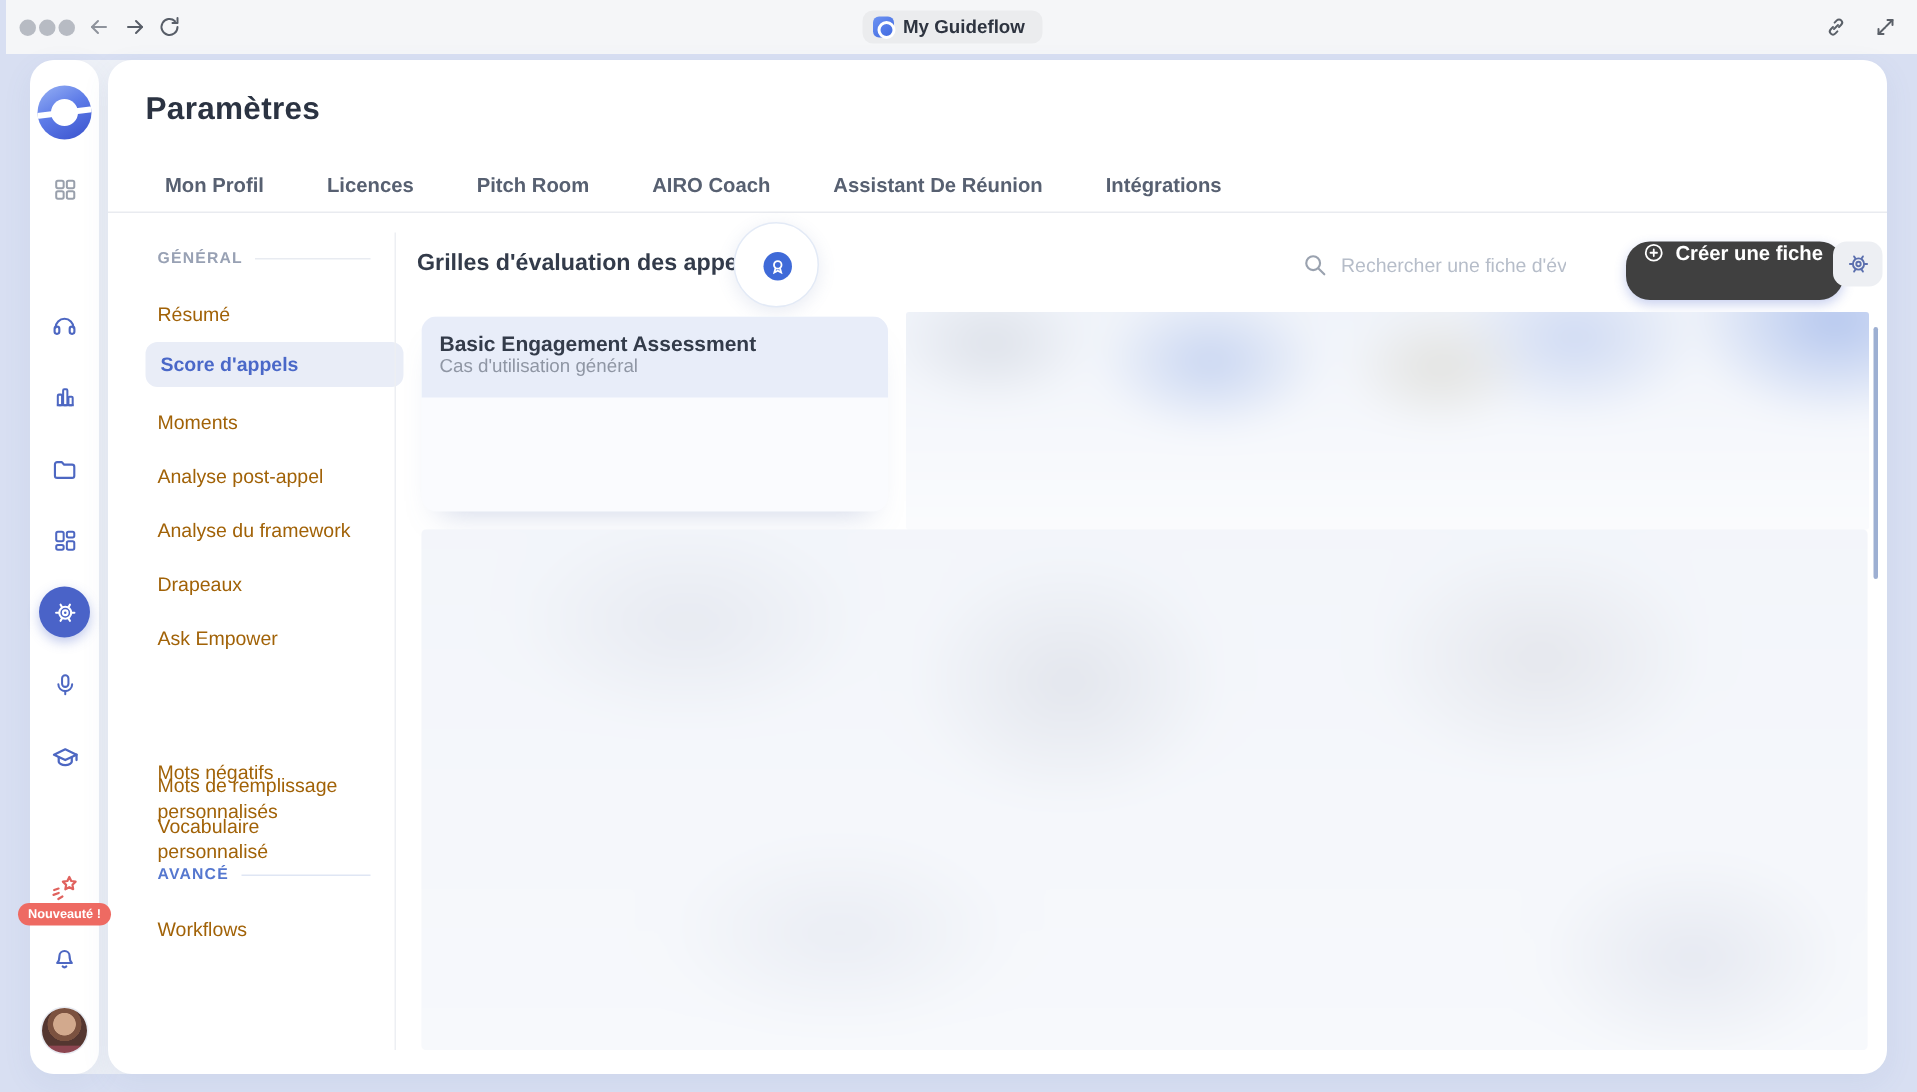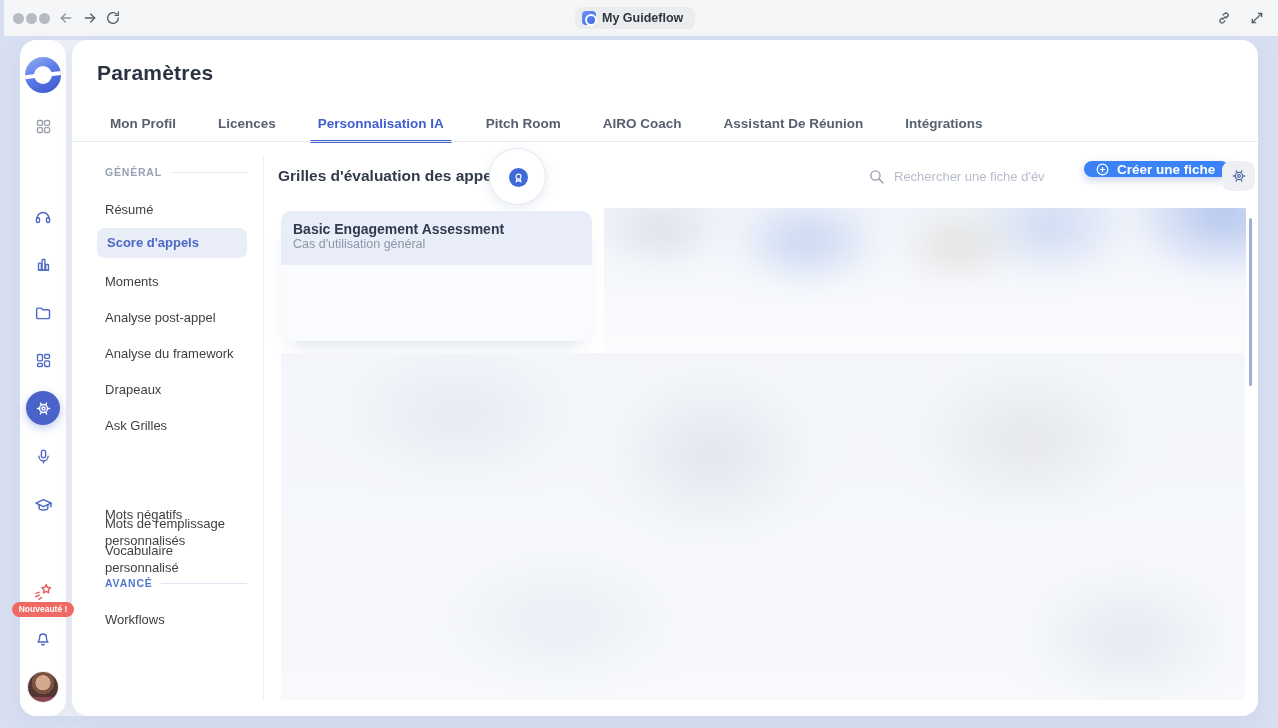--- a/index.html
+++ b/index.html
@@ -53,35 +53,35 @@
   .tabs-border { position:absolute; left:72px; top:141px; width:1186px; height:1px; background:#e9ebf0; }
 
   
   .side { position:absolute; left:95px; top:155px; width:155px; }
   .side-sec { position:absolute; left:10px; width:142px; display:flex; align-items:center; gap:8px; }
   .side-sec .lbl { font-size:10.5px; font-weight:700; letter-spacing:.8px; color:#98a1b4; }
   .side-sec .rule { flex:1; height:1px; background:#e8ebf1; }
   .side-sec.adv .lbl { color:#5577cf; }
   .side-sec.adv .rule { background:#dfe6f4; }
   .sec-general{ top:11px; } .sec-advanced{ top:422px; }
-  .side-item { position:absolute; left:10px; width:142px; font-size:13px; color:#404040; line-height:17px; cursor:default; }
+  .side-item { position:absolute; left:10px; width:142px; font-size:13px; color:#a16207; line-height:17px; cursor:default; }
   .si-0{top:46px} .si-2{top:118px} .si-3{top:154px} .si-4{top:190px} .si-5{top:226px} .si-6{top:262px}
   .si-7{top:312px; width:128px;margin-top:48px;} .si-8{top:351px} .si-9{top:387px} .si-10{top:456px}
-  .side-item.active-pill { left:2px; top:73px; width:150px; background:#e9edf7; border-radius:8px; padding:6px 10px 7px; color:#4a68c8; font-weight:700; }
+  .side-item.active-pill { left:2px; top:73px; width:172px; background:#e9edf7; border-radius:8px; padding:6px 10px 7px; color:#4a68c8; font-weight:700; }
 
   .v-divider { position:absolute; left:263px; top:155px; width:1px; height:545px; background:#edeff3; }
 
   
   .content-heading { position:absolute; left:278px; top:167px; font-size:15.5px; font-weight:700; color:#333b4a; }
   .spotlight { position:absolute; left:489px; top:148px; width:57px; height:57px; border-radius:50%; background:#fff; border:1px solid #e3eaf6; box-shadow:0 3px 12px rgba(90,110,170,.14); }
   .eval-badge { position:absolute; left:19px; top:19px; width:19px; height:19px; border-radius:50%; background:#3f6ad8; display:flex; align-items:center; justify-content:center; color:#fff; }
   .search-wrap { position:absolute; left:868px; top:160px; width:190px; height:32px; display:flex; align-items:center; gap:9px; color:#9aa2af; }
   .search-wrap input { border:none; outline:none; background:transparent; font-size:13px; color:#4a5160; width:150px; font-family:"Liberation Sans",sans-serif; }
   .search-wrap input::placeholder { color:#b6bdc9; }
-  .create-btn { position:absolute; left:1084px; top:161px; height:16px; padding:0 14px 0 11px; background:#3b82f6; border:none; border-radius:16px; color:#fff; font-size:13.5px; font-weight:600; display:flex; align-items:center; gap:7px; font-family:"Liberation Sans",sans-serif; box-shadow:0 3px 8px rgba(74,99,203,.3); cursor:pointer; }
+  .create-btn { position:absolute; left:1084px; top:161px; height:39px; padding:0 14px 0 11px; background:#404040; border:none; border-radius:16px; color:#fff; font-size:13.5px; font-weight:600; display:flex; align-items:flex-start; gap:7px; font-family:"Liberation Sans",sans-serif; box-shadow:0 3px 8px rgba(74,99,203,.3); cursor:pointer; }
   .gear-btn { position:absolute; left:1222px; top:161px; width:33px; height:30px; border-radius:9px; background:#edeff3; border:none; display:flex; align-items:center; justify-content:center; color:#5b6fae; cursor:pointer; }
 
   
   .rubric-list { position:absolute; left:281px; top:211px; width:311px; height:130px; border-radius:10px; overflow:hidden; background:#fafbfe; box-shadow:0 12px 20px -12px rgba(110,130,180,.35); }
   .rubric-item { height:54px; background:#e8edf9; padding:10px 12px 0; }
   .rubric-title { font-size:14px; font-weight:600; color:#333b4a; }
   .rubric-sub { font-size:12.5px; color:#8f96a4; margin-top:0; }
 
   
   .blurA { position:absolute; left:604px; top:208px; width:642px; height:145px; overflow:hidden; border-radius:2px; }
@@ -239,40 +239,39 @@
       </svg>
   </div>
   <div class="rail-item i-avatar">
       <div class="avatar"></div>
     </div>
 
   <div class="page-title">Paramètres</div>
   <div class="tabs">
     <div class="tab">Mon Profil</div>
     <div class="tab">Licences</div>
-    <div class="tab active">Personnalisation IA</div>
     <div class="tab">Pitch Room</div>
     <div class="tab">AIRO Coach</div>
     <div class="tab">Assistant De Réunion</div>
     <div class="tab">Intégrations</div>
   </div>
   <div class="tabs-border"></div>
 
   <div class="side">
     <div class="side-sec sec-general">
       <span class="lbl">GÉNÉRAL</span>
       <span class="rule"></span>
     </div>
     <div class="side-item si-0">Résumé</div>
     <div class="side-item active-pill">Score d'appels</div>
     <div class="side-item si-2">Moments</div>
     <div class="side-item si-3">Analyse post-appel</div>
     <div class="side-item si-4">Analyse du framework</div>
     <div class="side-item si-5">Drapeaux</div>
-    <div class="side-item si-6">Ask Grilles</div>
+    <div class="side-item si-6">Ask Empower</div>
     <div class="side-item si-7">Mots de remplissage personnalisés</div>
     <div class="side-item si-8">Mots négatifs</div>
     <div class="side-item si-9">Vocabulaire personnalisé</div>
     <div class="side-sec adv sec-advanced">
       <span class="lbl">AVANCÉ</span>
       <span class="rule"></span>
     </div>
     <div class="side-item si-10">Workflows</div>
   </div>
   <div class="v-divider"></div>

